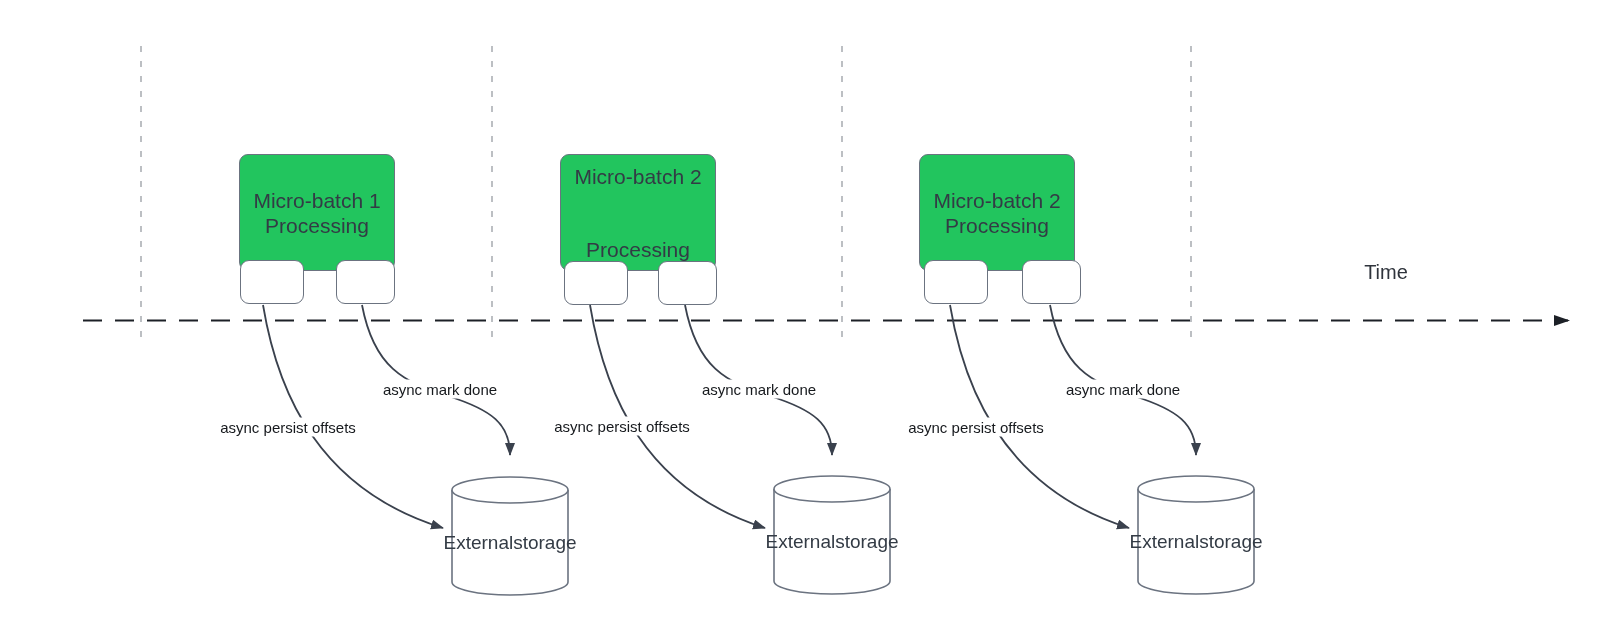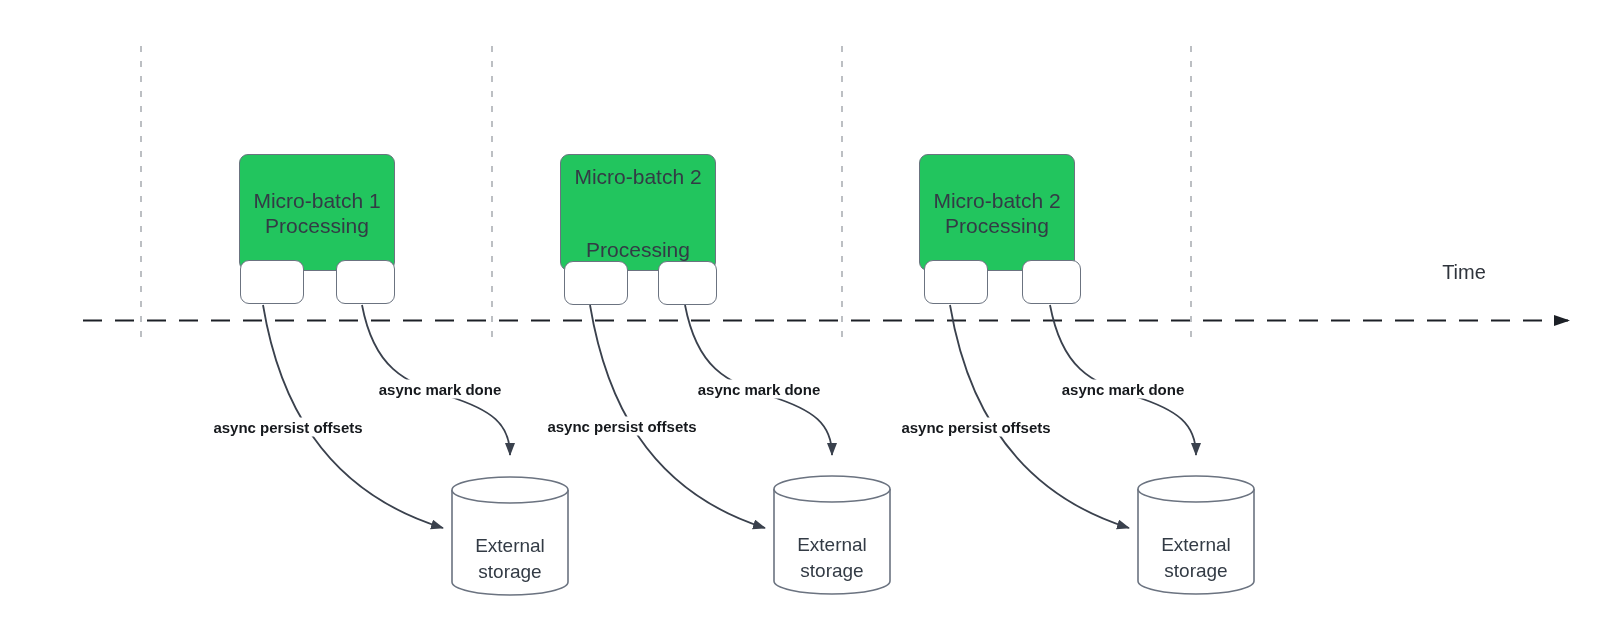--- a/index.html
+++ b/index.html
@@ -49,32 +49,32 @@
   .mini-box.left{width:64px;}
   .mini-box.right{width:59px;}
 
   .cylinder{
     position:absolute;
     width:118px;height:120px;
   }
   .cylinder svg{position:absolute;left:0;top:0;}
   .cyl-stroke{stroke:var(--shape-border);stroke-width:1.6;fill:#ffffff;}
   .cyl-text{
-    position:absolute;left:0;top:16px;width:100%;height:100%;
-    display:flex;flex-direction:column;align-items:center;justify-content:center;
+    position:absolute;left:0;top:0;width:100%;height:100%;
+    display:flex;flex-direction:row;align-items:center;justify-content:center;
     padding-top:14px;
     color:var(--text-dark);font-size:19px;line-height:26px;text-align:center;
   }
 
   .flow-label{
     position:absolute;
     transform:translate(-50%,-50%);
     background:#fff;
     padding:1px 3px;
-    font-size:15px;font-weight:bold;
+    font-size:15px;font-weight:normal;
     color:var(--label-dark);
     white-space:nowrap;
   }
   .time-label{
     position:absolute;
     transform:translate(-50%,-50%);
     font-size:20px;color:#2f343c;
     white-space:nowrap;
   }
 </style>
@@ -166,15 +166,15 @@
     <svg width="118" height="120" viewBox="0 0 118 120">
       <path class="cyl-stroke" d="M1 14 V106 A58 13 0 0 0 117 106 V14"></path>
       <ellipse class="cyl-stroke" cx="59" cy="14" rx="58" ry="13"></ellipse>
     </svg>
     <div class="cyl-text">
       <span>External</span>
       <span>storage</span>
     </div>
   </div>
 
-  <div class="time-label" style="left:1464px;top:272px;">Time</div>
+  <div class="time-label" style="left:1386px;top:272px;">Time</div>
 
 </div>
 
 </body></html>

